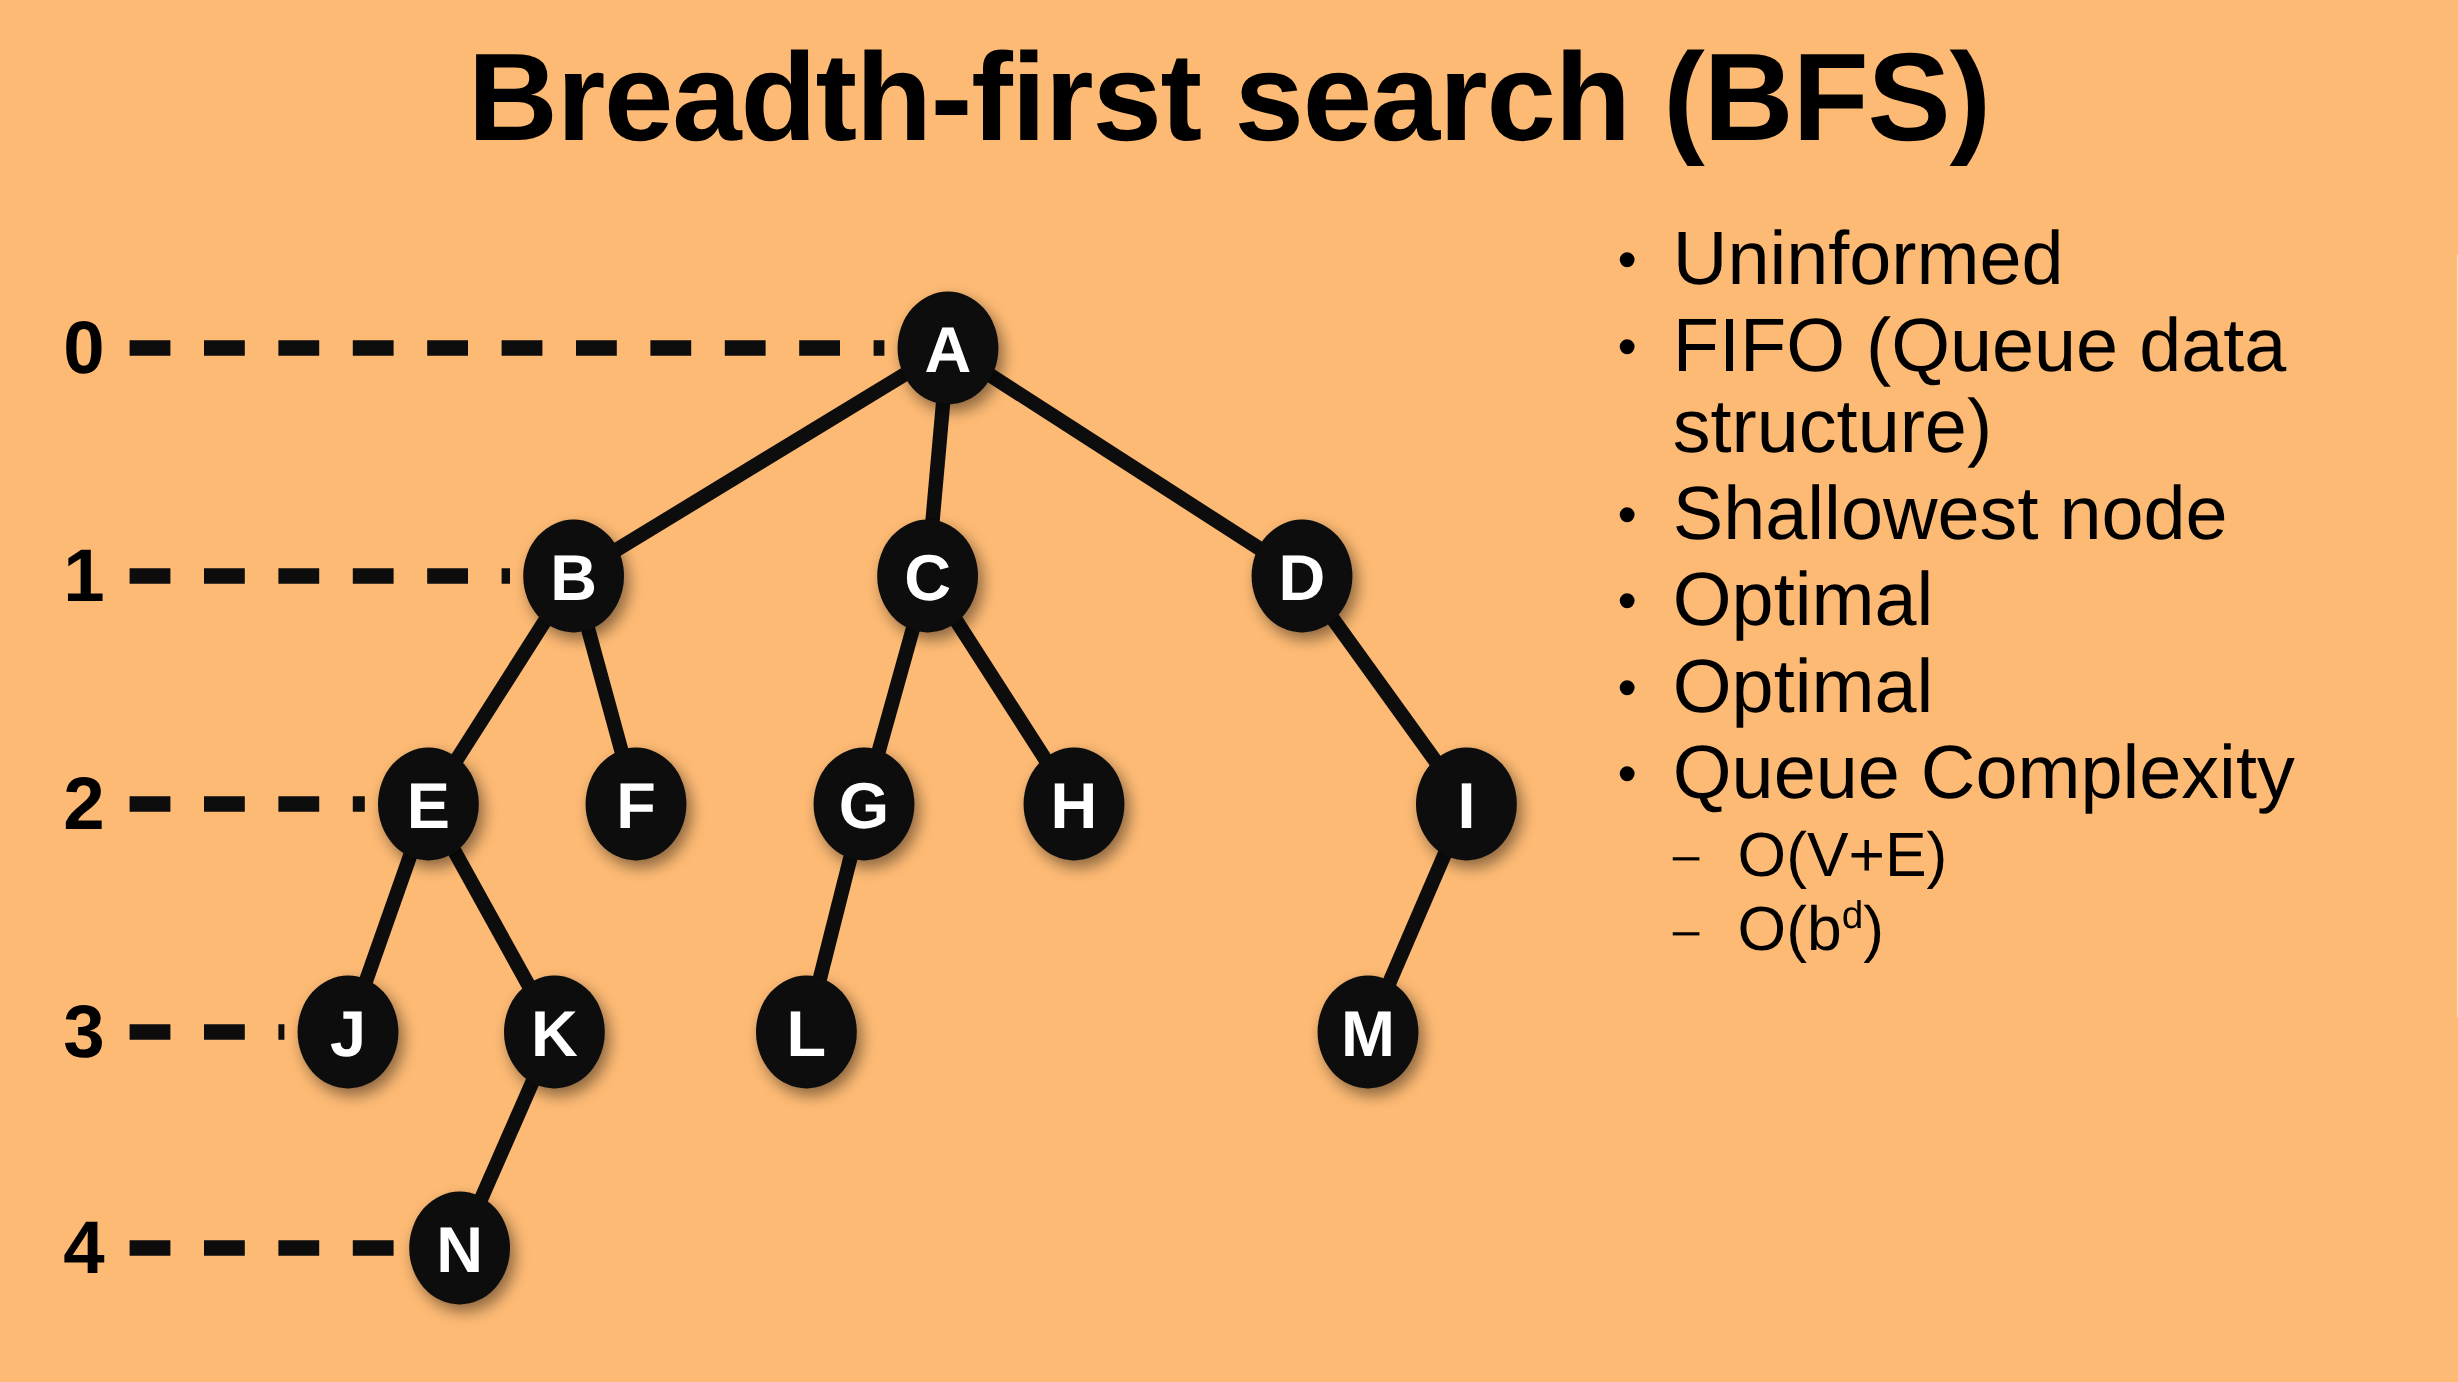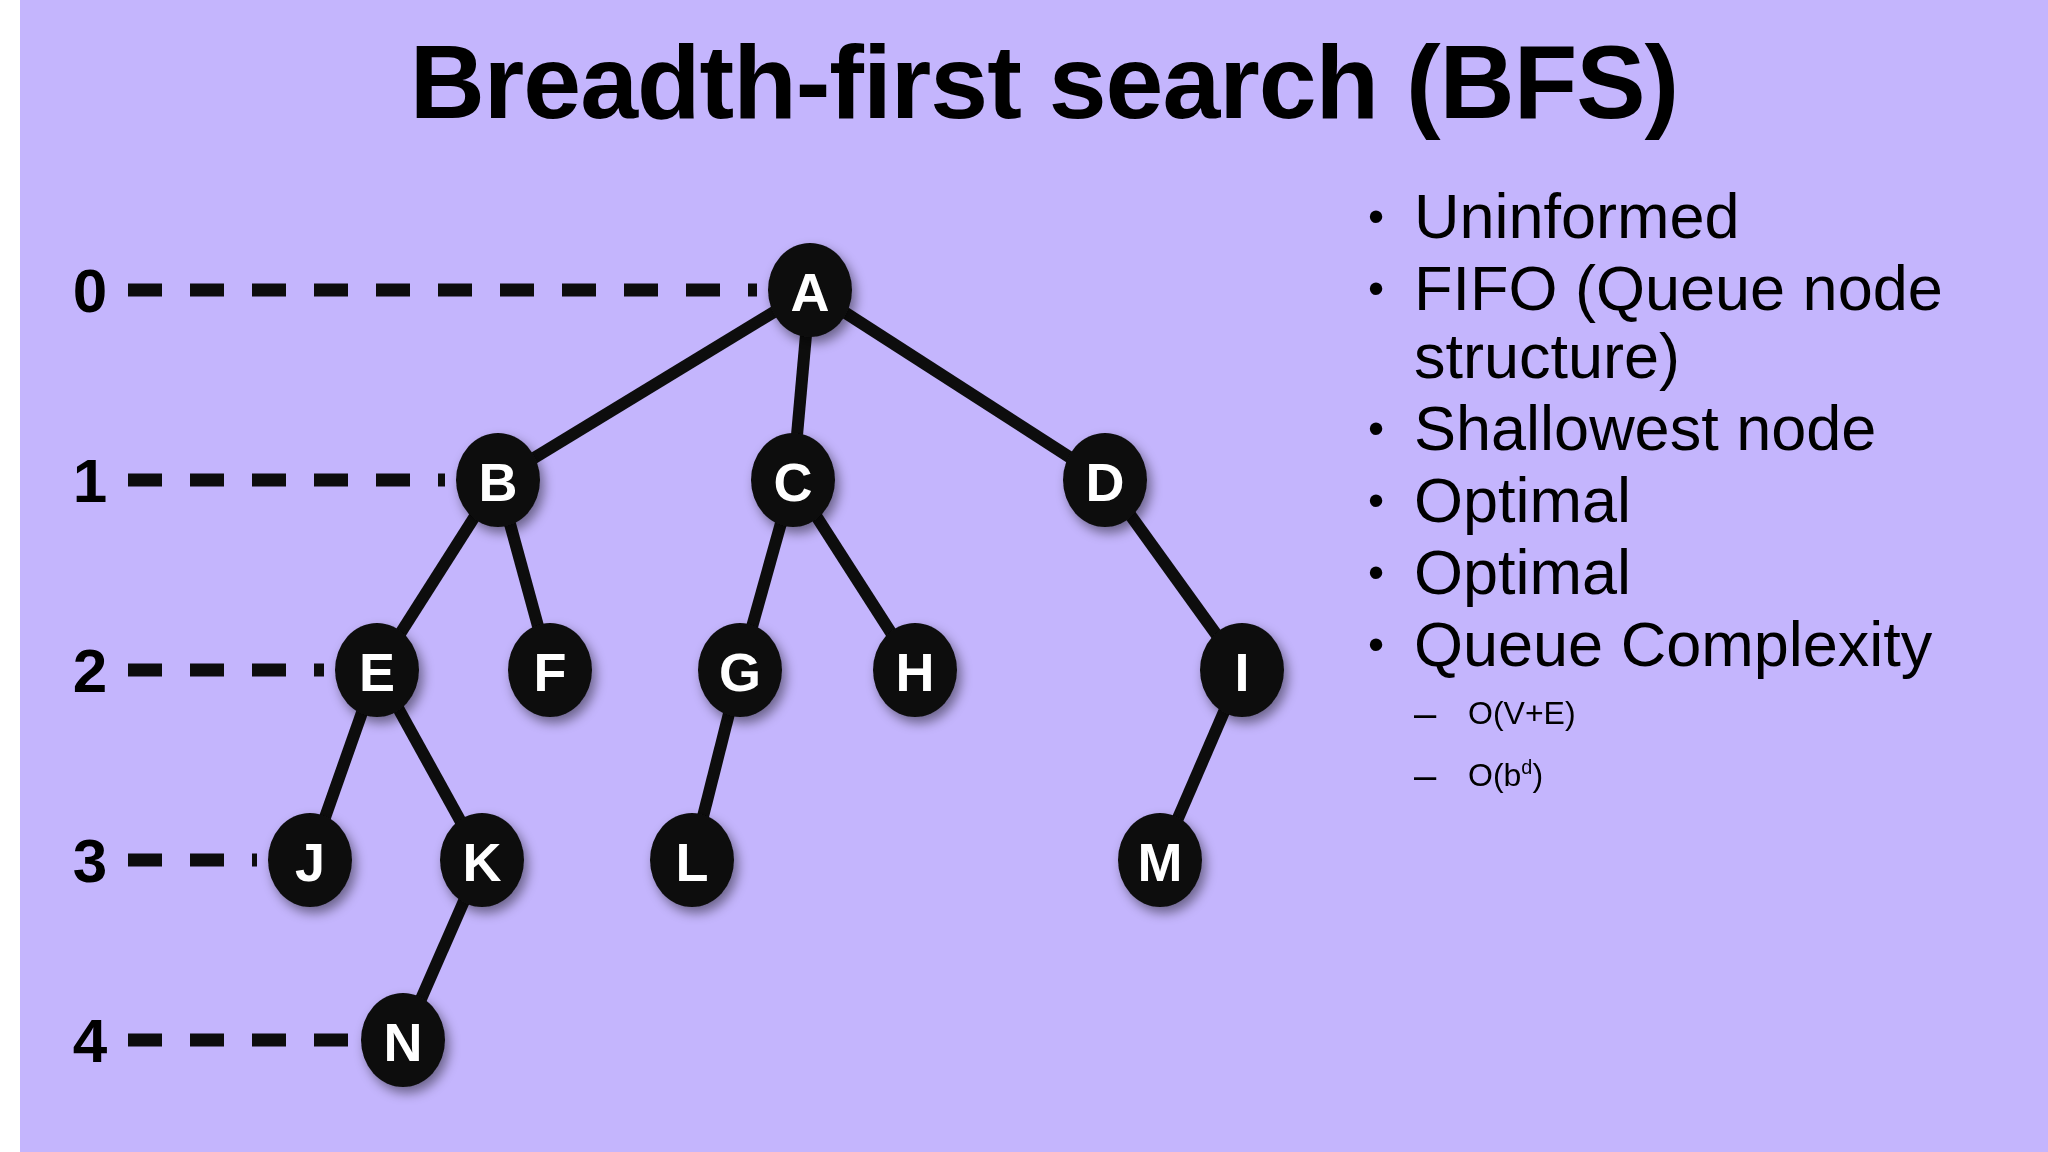--- a/index.html
+++ b/index.html
@@ -12,22 +12,21 @@
     height: 1152px;
     overflow: hidden;
     font-family: "Liberation Sans", sans-serif;
     color: #000000;
     position: relative;
   }
 
   #slide {
     position: absolute;
     inset: 0;
-    background: #c4b5fd;
-    margin-left: 20px;
+    background: #fdba74;
   }
 
   
   #slide-title {
     position: absolute;
     top: 24px;
     left: 0;
     width: 2048px;
     text-align: center;
     font-size: 104px;
@@ -112,21 +111,21 @@
     margin-bottom: 0px;
   }
   .sub-marker {
     width: 54px;
     flex: 0 0 54px;
     font-size: 40px;
     line-height: 62px;
     color: #000000;
   }
   .sub-text {
-    font-size: 32px;
+    font-size: 52px;
     line-height: 62px;
     color: #000000;
   }
   .sup {
     font-size: 0.62em;
     vertical-align: super;
     line-height: 0;
   }
 </style>
 </head>
@@ -233,21 +232,21 @@
     </svg>
   </div>
 
   <div id="bullets">
       <div class="bullet-row">
         <span class="bullet-marker">•</span>
         <span class="bullet-text">Uninformed</span>
       </div>
       <div class="bullet-row">
         <span class="bullet-marker">•</span>
-        <span class="bullet-text">FIFO (Queue node structure)</span>
+        <span class="bullet-text">FIFO (Queue data structure)</span>
       </div>
       <div class="bullet-row">
         <span class="bullet-marker">•</span>
         <span class="bullet-text">Shallowest node</span>
       </div>
       <div class="bullet-row">
         <span class="bullet-marker">•</span>
         <span class="bullet-text">Optimal</span>
       </div>
       <div class="bullet-row">

